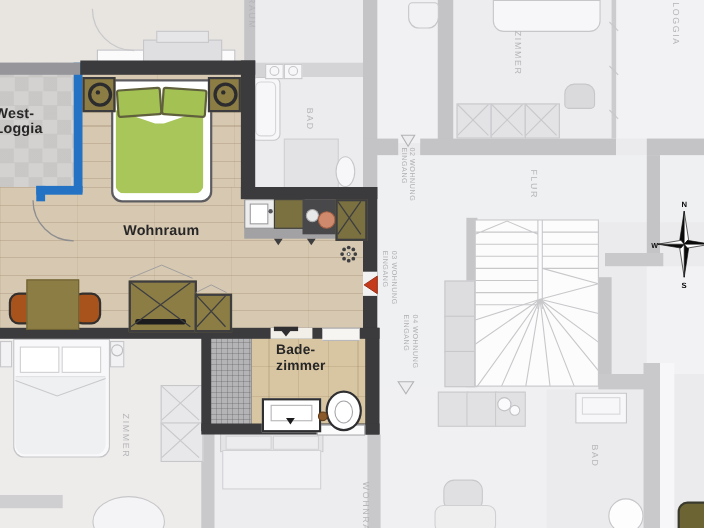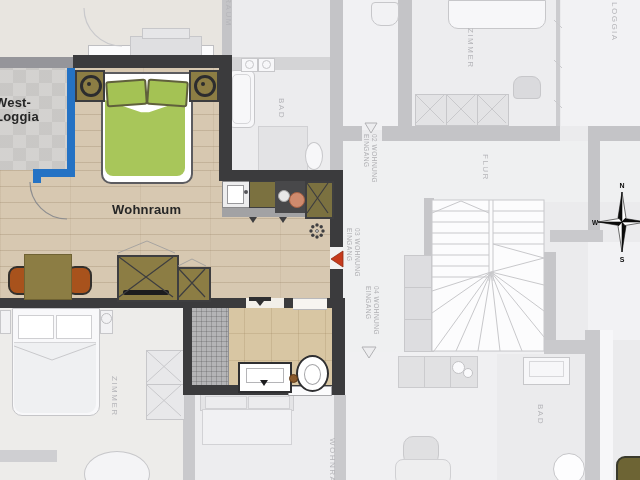--- a/index.html
+++ b/index.html
@@ -231,20 +231,24 @@
       <rect x="330" y="247" width="13" height="22" fill="#f2f2f2"></rect>
       <polygon points="343,251 343,267 331,259" fill="#c63a1c" stroke="#8f2a12" stroke-width="0.8"></polygon>
     </g>
   </svg>
 
   <div class="a mlabel" style="left:-5px;top:96px;">
     <div>West-</div>
     <div>Loggia</div>
   </div>
   <div class="a mlabel" style="left:112px;top:203px;">Wohnraum</div>
+  <div class="a mlabel" style="left:251px;top:311px;font-size:12.5px;">
+    <div>Bade-</div>
+    <div>zimmer</div>
+  </div>
 
   <div class="a vt flabel" style="left:224px;top:-34px;height:60px;">WOHNRAUM</div>
   <div class="a vt flabel" style="left:277px;top:98px;height:32px;">BAD</div>
   <div class="a vt flabel" style="left:466px;top:28px;height:48px;">ZIMMER</div>
   <div class="a vt flabel" style="left:610px;top:2px;height:40px;">LOGGIA</div>
   <div class="a vt flabel" style="left:481px;top:154px;height:32px;">FLUR</div>
   <div class="a vt flabel" style="left:110px;top:376px;height:46px;">ZIMMER</div>
   <div class="a vt flabel" style="left:328px;top:438px;height:70px;">WOHNRAUM</div>
   <div class="a vt flabel" style="left:536px;top:404px;height:30px;">BAD</div>
 

